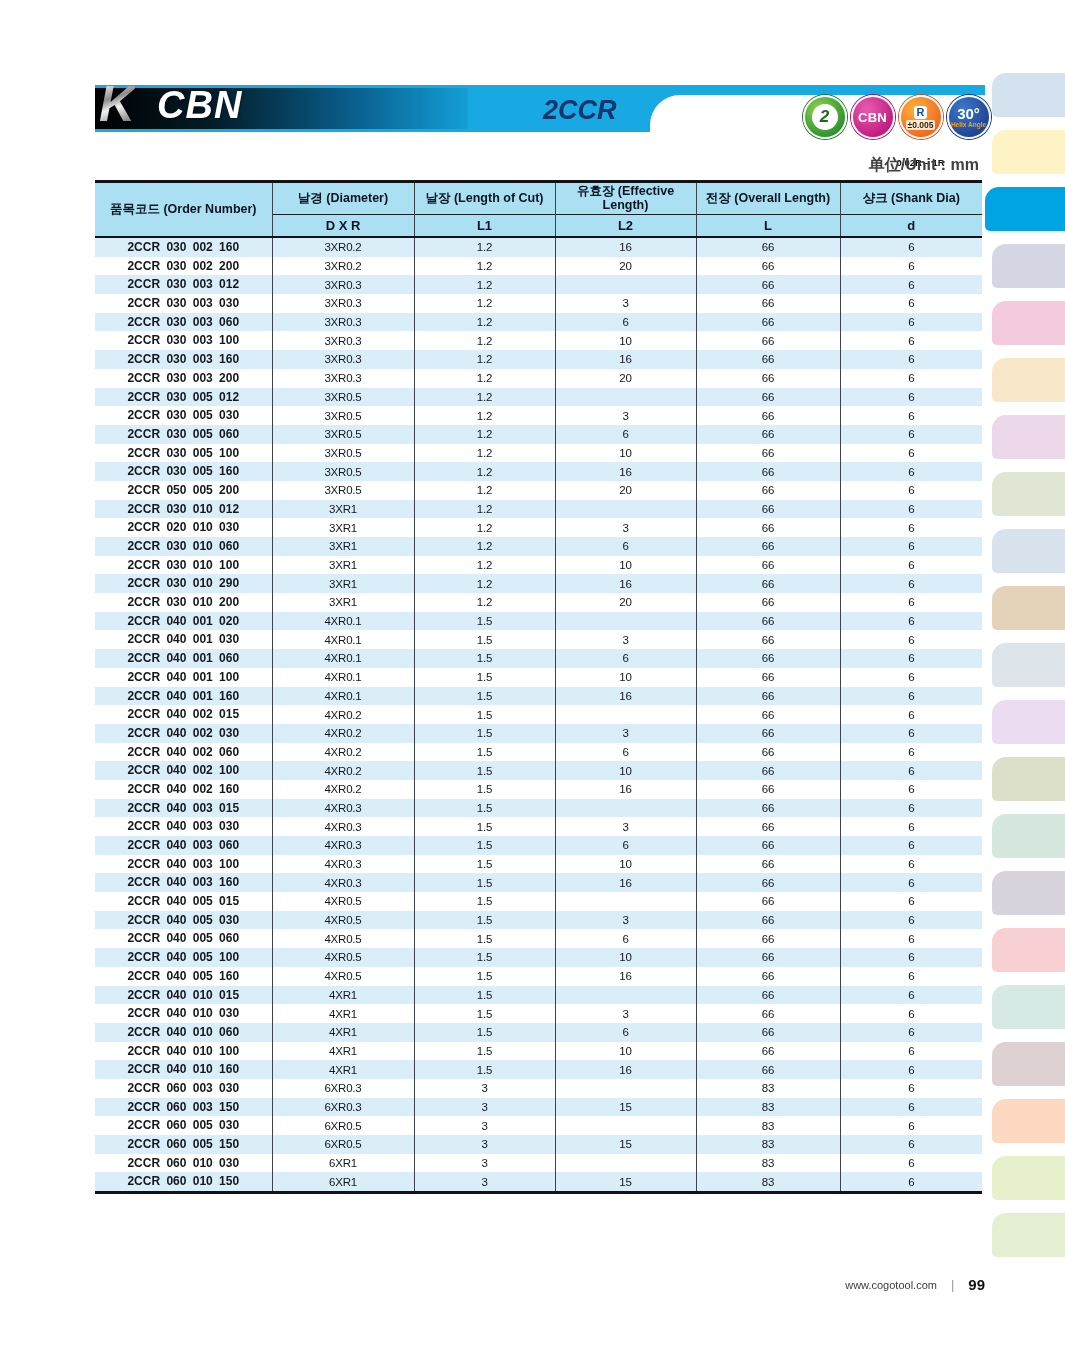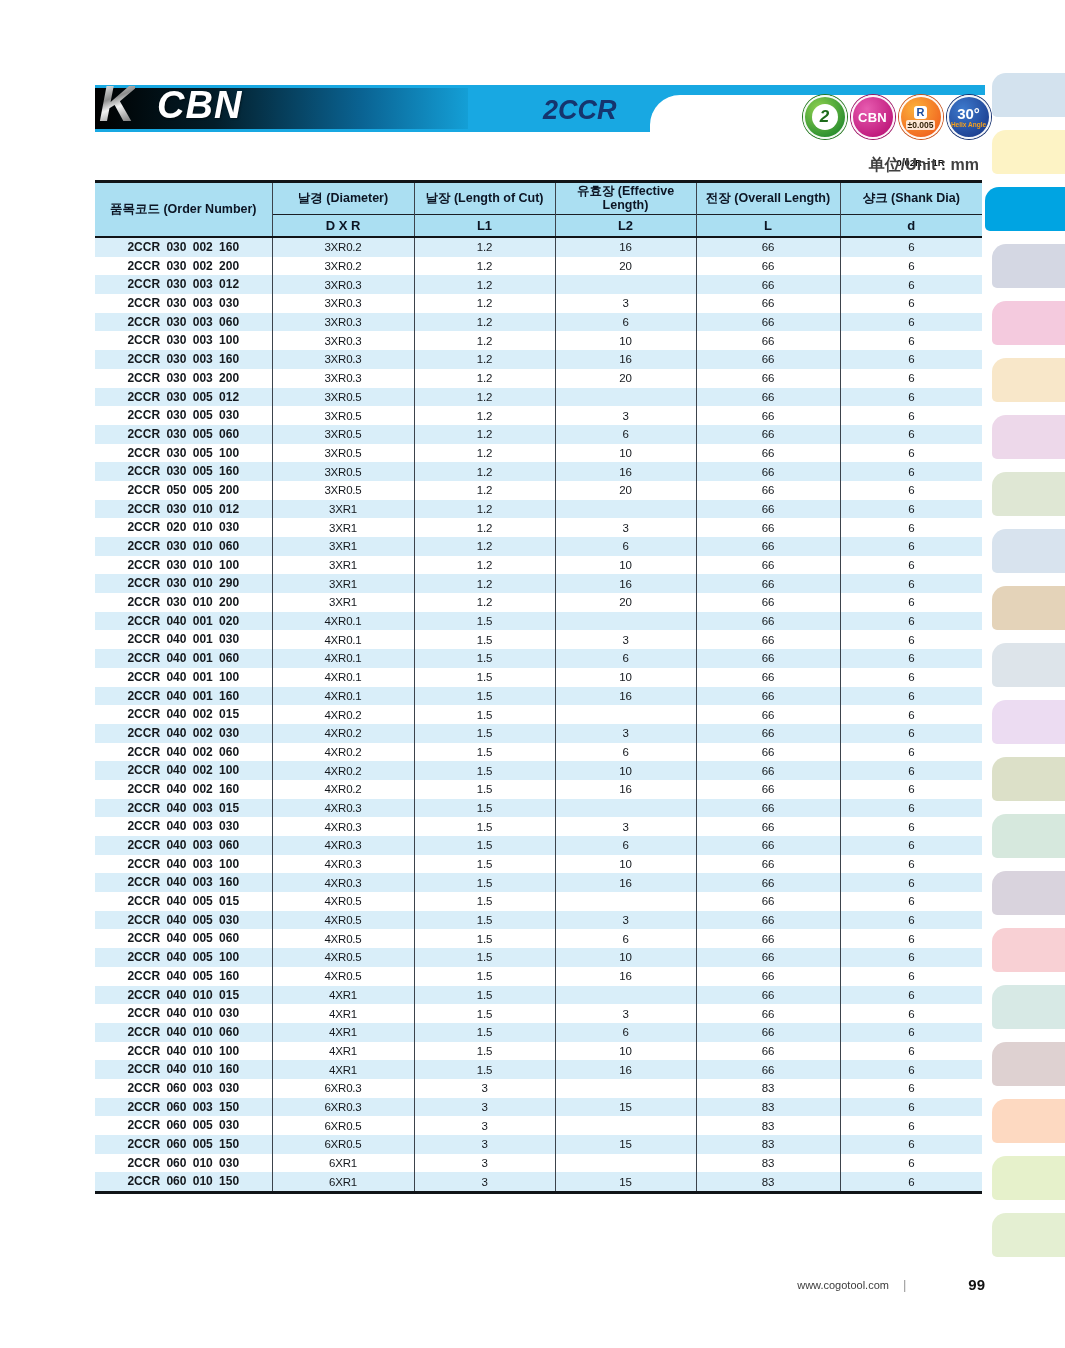--- a/index.html
+++ b/index.html
@@ -52,21 +52,21 @@
   table.spec tbody tr:nth-child(even){background:#ffffff;}
   table.spec tbody td.order{font-weight:800;font-size:12px;letter-spacing:0;word-spacing:3px;}
   
   .side-tabs{position:absolute;top:73px;right:0;width:73px;}
   .side-tab{width:73px;height:44px;margin-bottom:13px;border-radius:14px 0 0 5px;}
   .side-tab.active{width:80px;margin-left:-7px;}
   
   .footer{position:absolute;top:1276px;left:0;width:985px;display:flex;justify-content:flex-end;align-items:center;gap:14px;}
   .footer .site{font-size:11px;color:#3c3c3c;}
   .footer .sep{font-size:13px;color:#9a9a9a;}
-  .footer .pageno{font-size:15px;font-weight:800;color:#111;margin-left:48px;}
+  .footer .pageno{font-size:15px;font-weight:800;color:#111;}
 </style>
 </head>
 <body>
 
 <div class="banner">
   <div class="banner-grad"></div>
   <div class="banner-notch"></div>
   <span class="logo-k">K</span>
   <span class="logo-cbn">CBN</span>
   <span class="series">2CCR</span>

